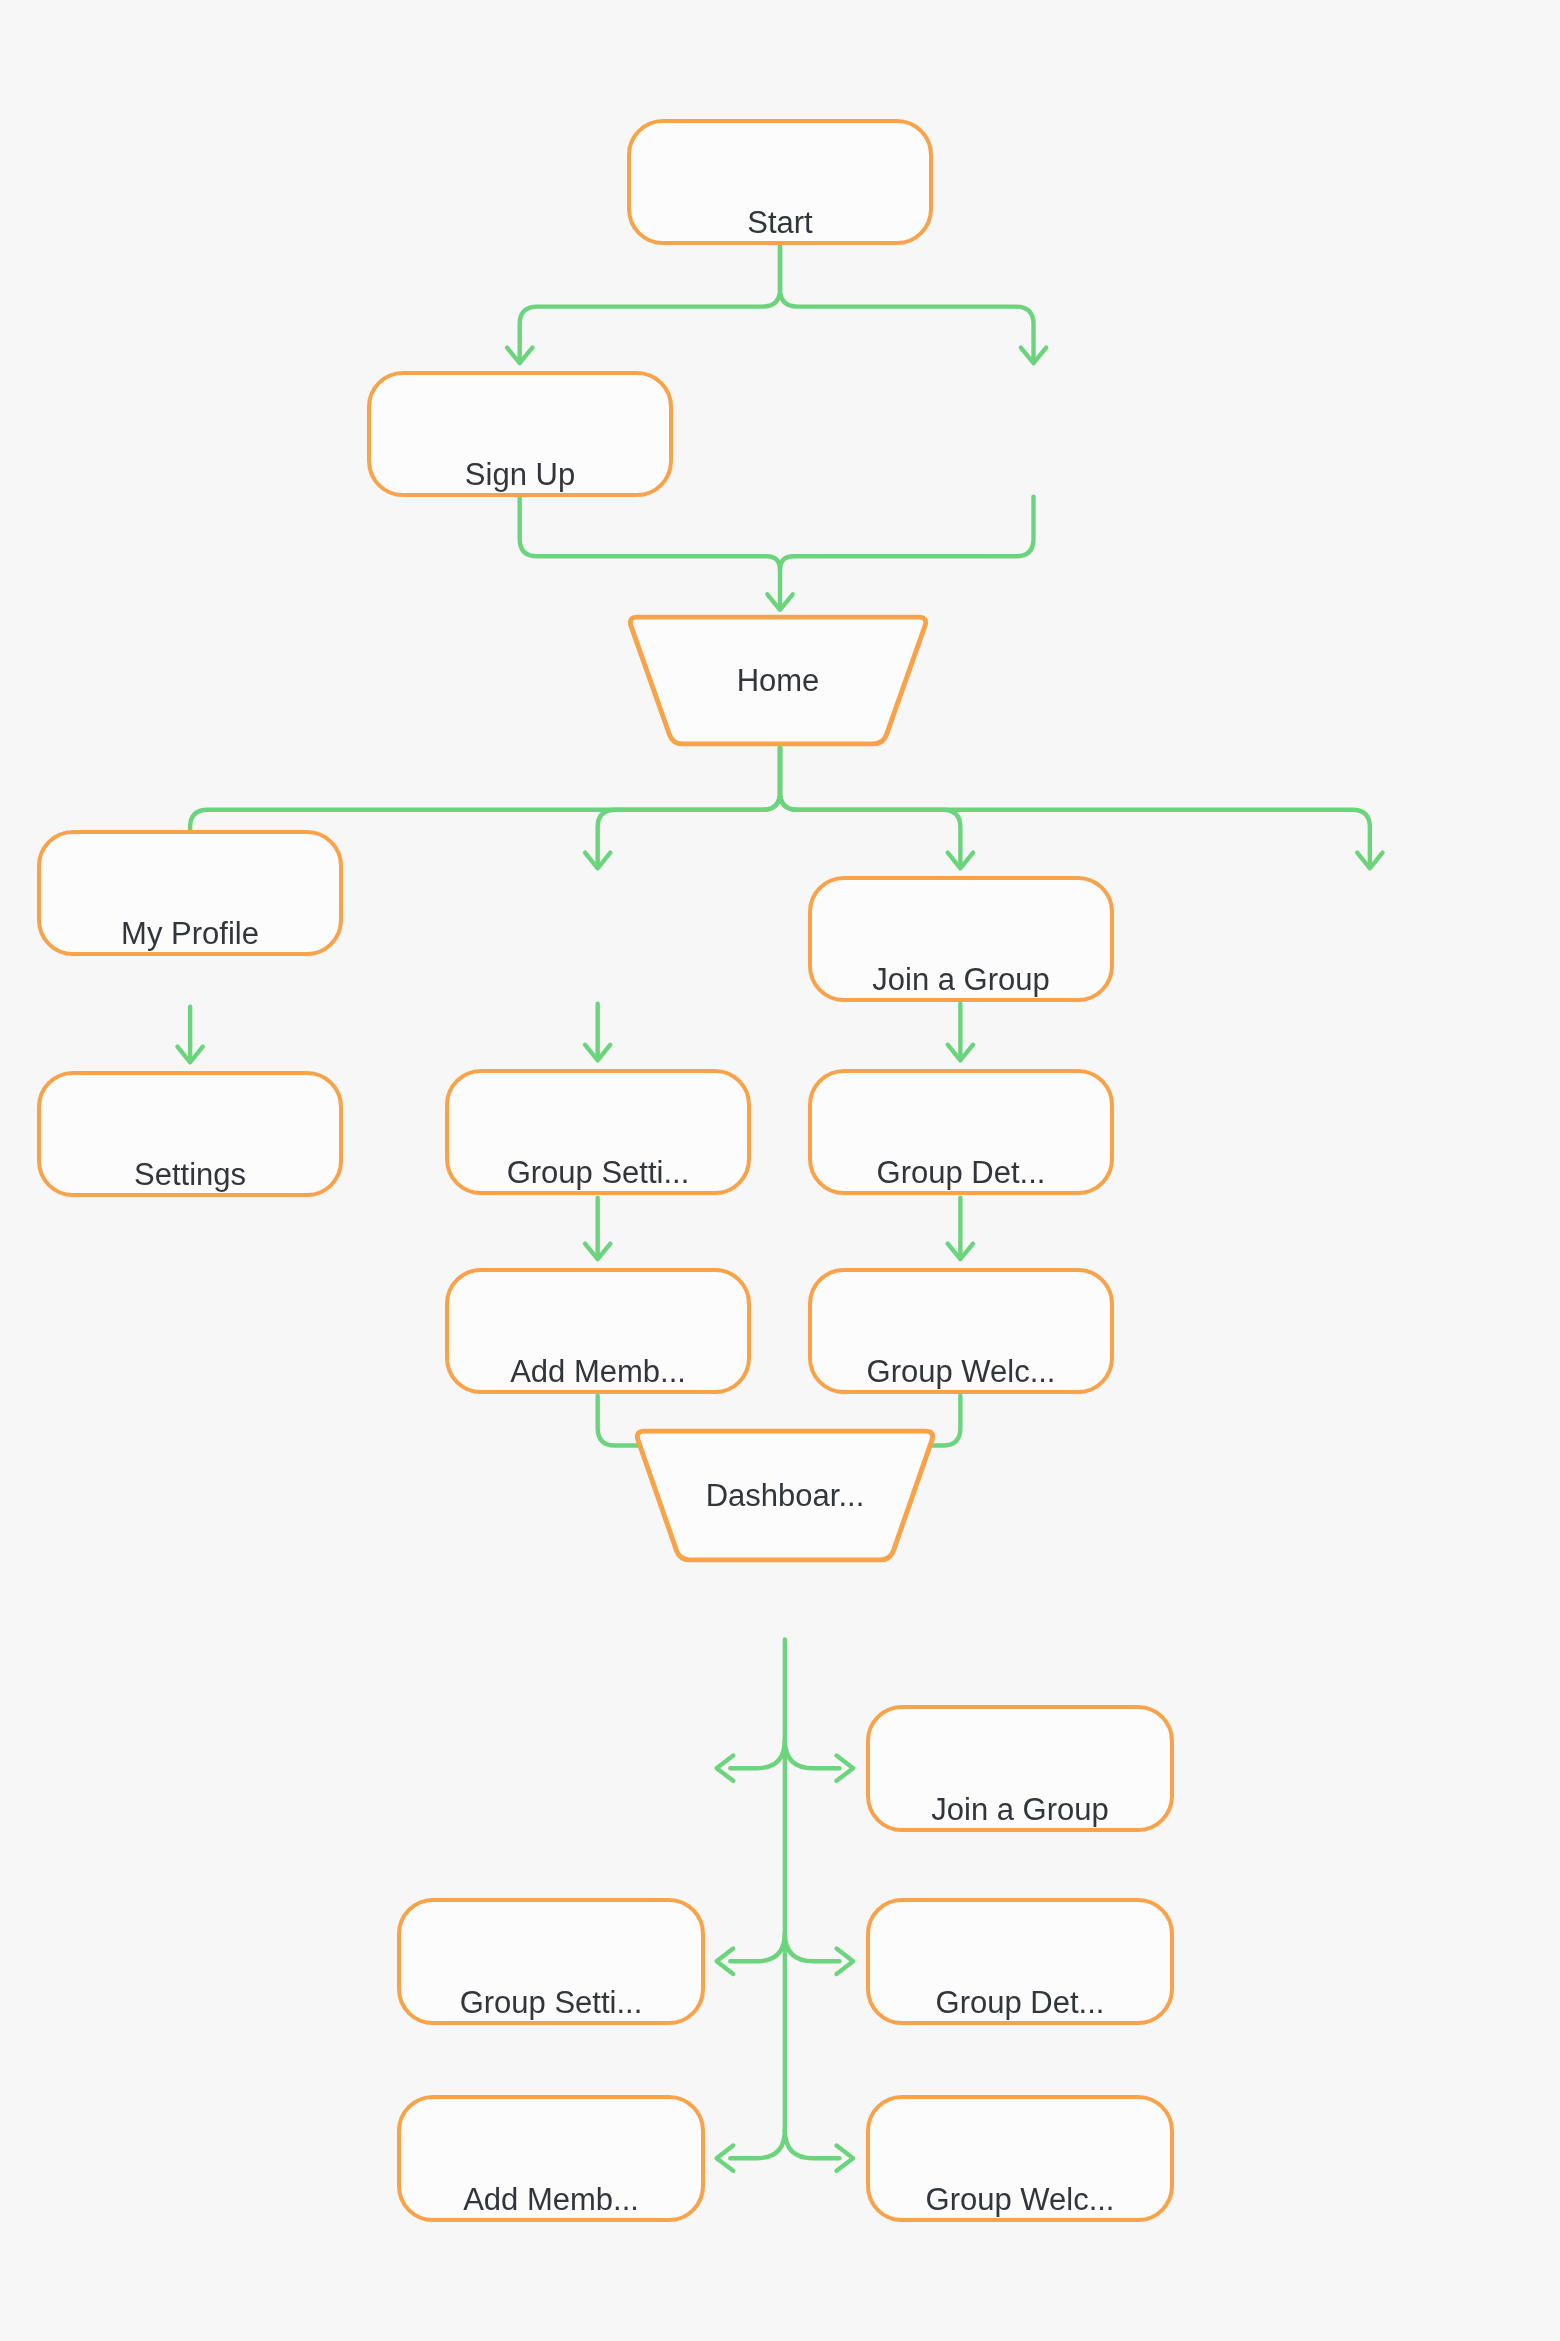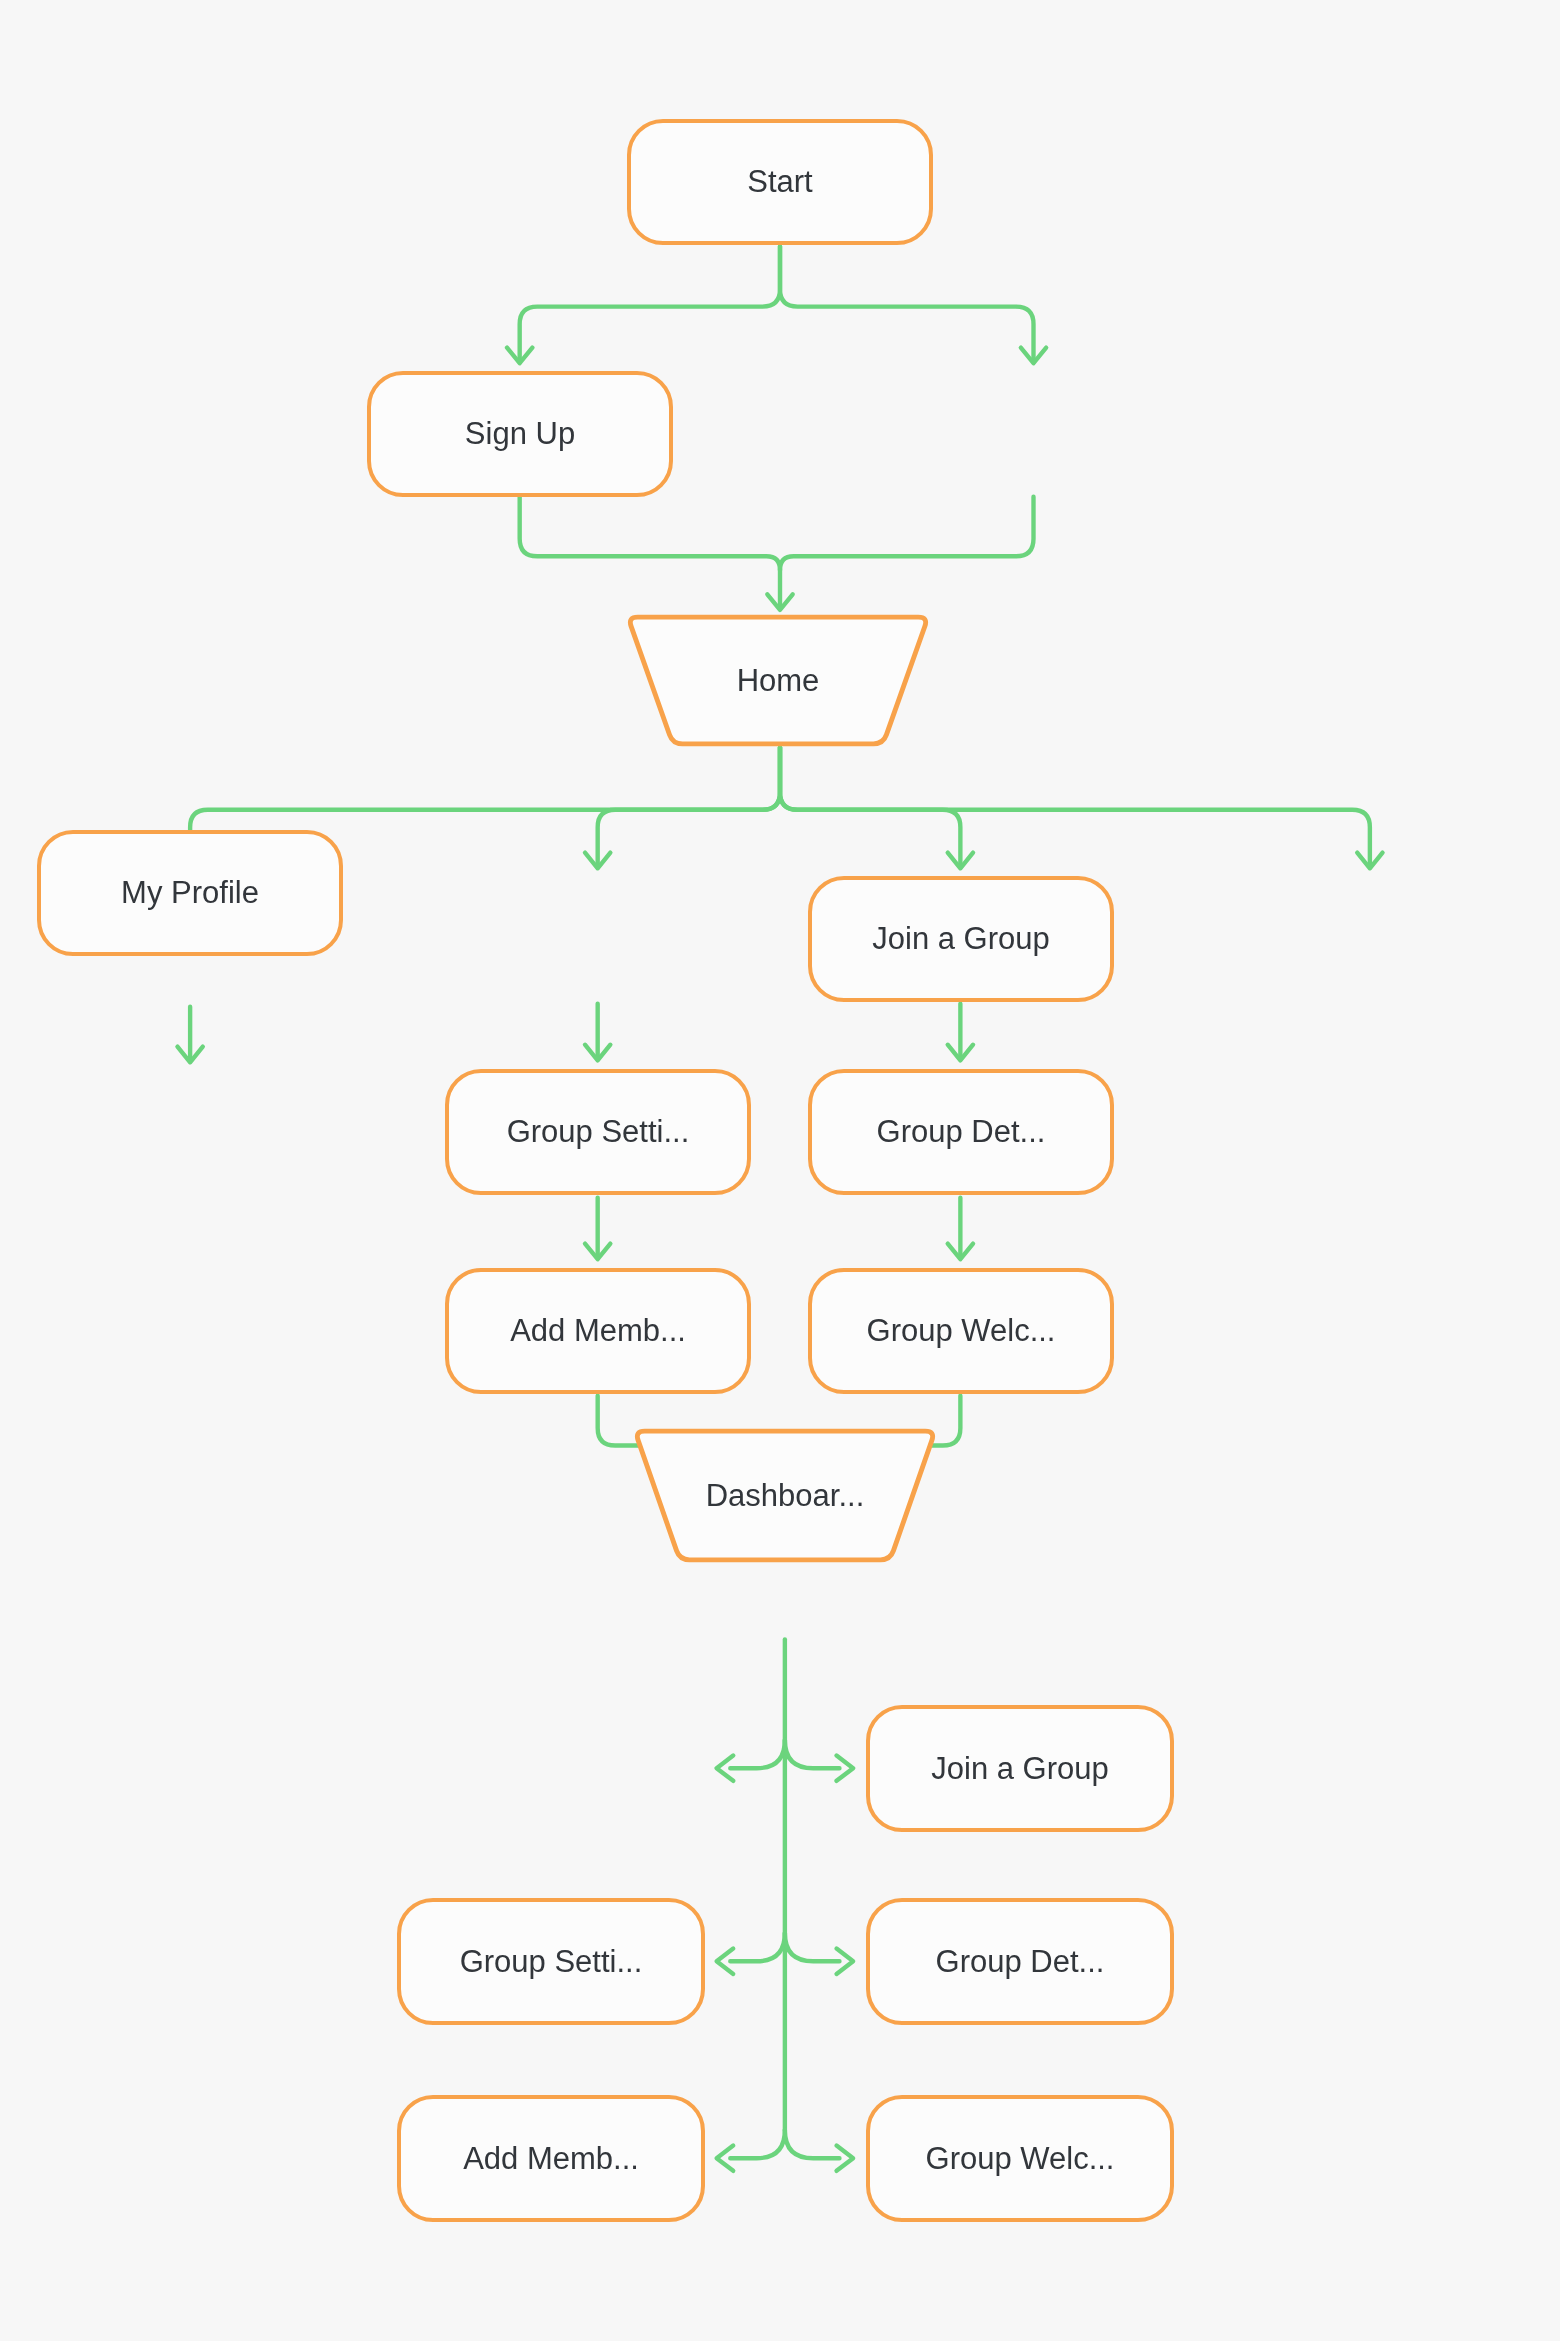--- a/index.html
+++ b/index.html
@@ -5,21 +5,21 @@
   :root{
     --bg:#f7f7f7; --fill:#fcfcfc; --orange:#f8a24a; --green:#6bd47d; --ink:#32363b;
   }
   html,body{margin:0;padding:0;}
   body{width:1560px;height:2342px;background:var(--bg);
        font-family:"Liberation Sans","DejaVu Sans",sans-serif;}
   .canvas{position:relative;width:1560px;height:2342px;overflow:hidden;}
   .edges{position:absolute;left:0;top:0;}
   .edges path{fill:none;stroke:var(--green);stroke-width:4.5;stroke-linecap:round;stroke-linejoin:round;}
   .node{position:absolute;display:flex;align-items:center;justify-content:center;}
-  .node.r{box-sizing:border-box;border:4.4px solid var(--orange);border-radius:36px;background:var(--fill);}
+  .node.r{box-sizing:border-box;border:4.4px solid var(--orange);border-radius:36px;background:var(--fill);align-items:flex-end;}
   .node.t svg{position:absolute;left:0;top:0;width:100%;height:100%;}
   .node.t .trap{fill:var(--fill);stroke:var(--orange);stroke-width:5;stroke-linejoin:round;}
   .lbl{position:relative;z-index:1;font-size:31px;color:var(--ink);white-space:nowrap;}
 </style>
 </head>
 <body>
 
 <div class="canvas">
 
   <svg class="edges" width="1560" height="2342" viewBox="0 0 1600 2401">
@@ -132,20 +132,23 @@
     <span class="lbl">Home</span>
   </div>
 
   <div class="node r" style="left:37px;top:830px;width:306px;height:126px">
     <span class="lbl">My Profile</span>
   </div>
   <div class="node r" style="left:808px;top:876px;width:306px;height:126px">
     <span class="lbl">Join a Group</span>
   </div>
 
+  <div class="node r" style="left:37px;top:1071px;width:306px;height:126px">
+    <span class="lbl">Settings</span>
+  </div>
   <div class="node r" style="left:445px;top:1069px;width:306px;height:126px">
     <span class="lbl">Group Setti...</span>
   </div>
   <div class="node r" style="left:808px;top:1069px;width:306px;height:126px">
     <span class="lbl">Group Det...</span>
   </div>
 
   <div class="node r" style="left:445px;top:1268px;width:306px;height:126px">
     <span class="lbl">Add Memb...</span>
   </div>

